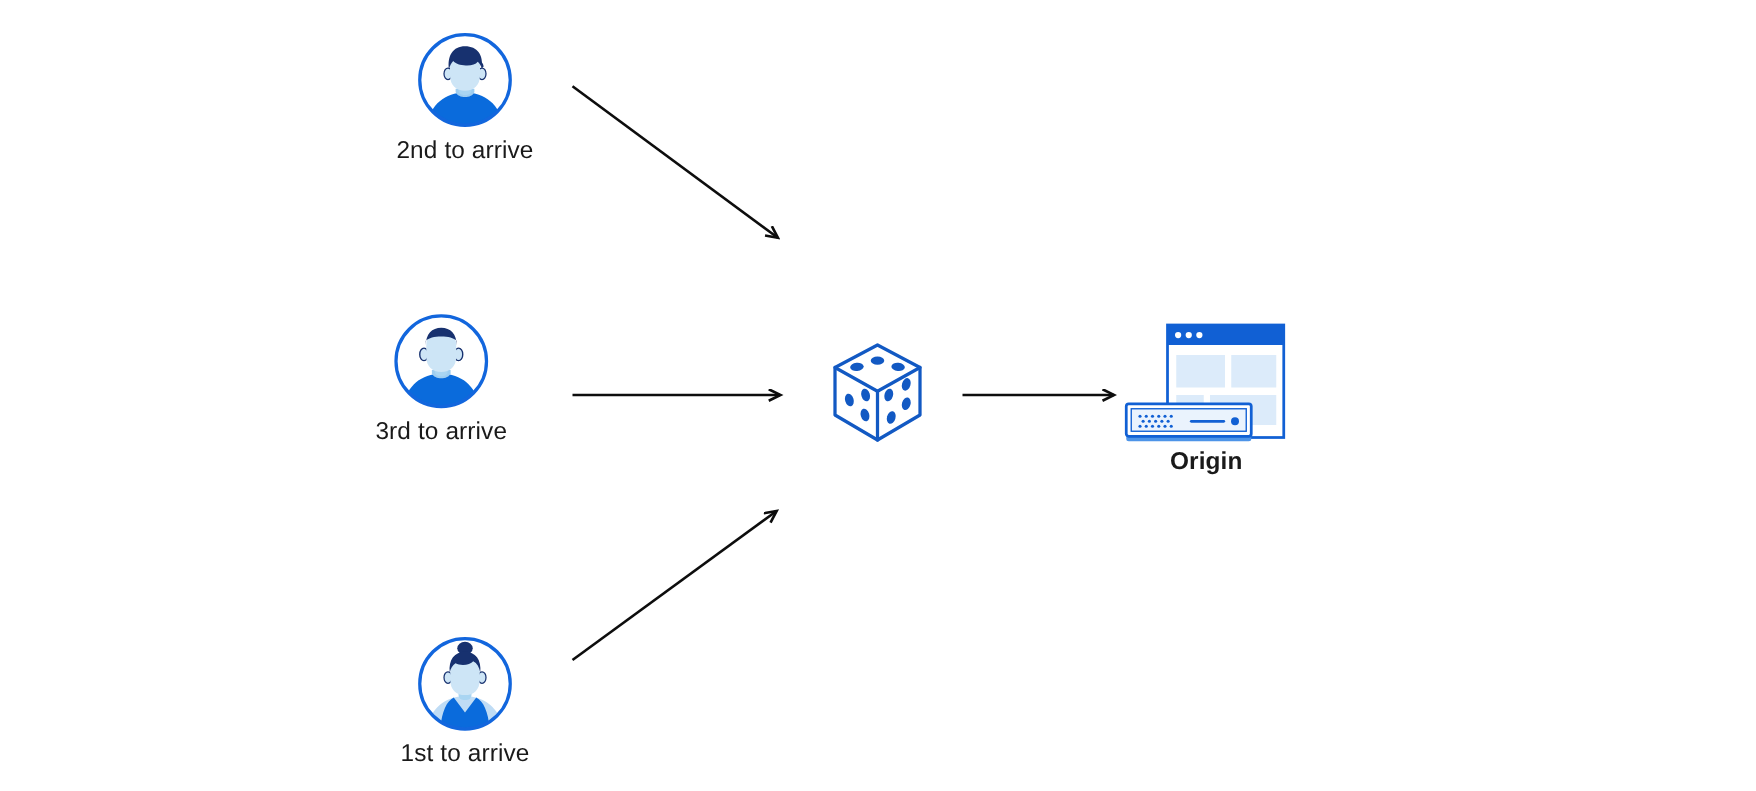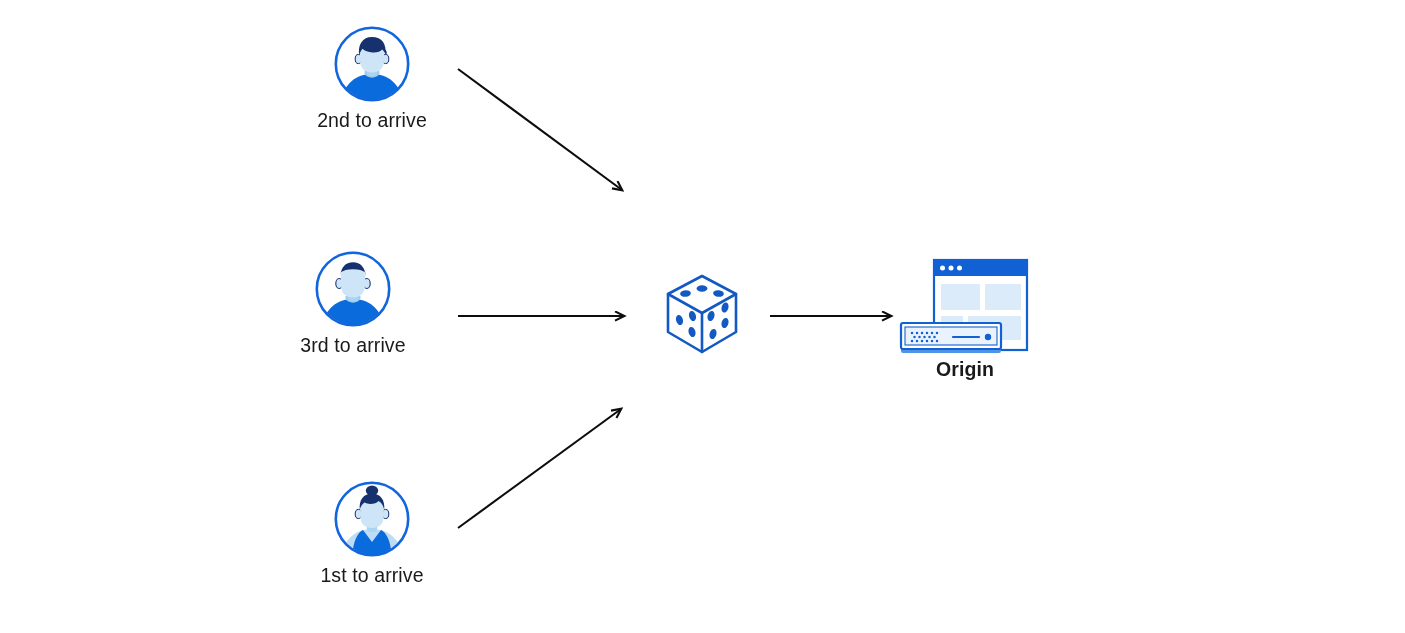--- a/index.html
+++ b/index.html
@@ -133,21 +133,21 @@
         <path d="M27 26.5 C27 17.5 32 13.5 39 13.5 C46 13.5 51 17.5 51 26.5 L51 35 C51 43.5 46 47.5 39 47.5 C32 47.5 27 43.5 27 35 Z" fill="#cde5f6"></path>
 
         <path d="M26.6 26.4 C26.6 17.2 31.6 12.2 39 12.2 C46.4 12.2 51.4 17.2 51.4 26.4
                  L51.4 22.6 C49 20.4 44.6 19.2 39 19.2 C33.4 19.2 29 20.4 26.6 22.6 Z" fill="#17316f"></path>
       </g>
       <circle cx="39" cy="39" r="36.2" fill="none" stroke="#1266dd" stroke-width="2.6"></circle>
     </svg>
     <div class="node-label">3rd to arrive</div>
   </div>
 
-  <div class="node avatar-node" style="left:333px; top:480px;">
+  <div class="node avatar-node" style="left:333px; top:508px;">
     <svg width="78" height="78" viewBox="0 0 78 78">
       <defs>
           <clipPath id="c3">
             <circle cx="39" cy="39" r="35.5"></circle>
           </clipPath>
         </defs>
       <circle cx="39" cy="39" r="36.2" fill="#ffffff"></circle>
       <g clip-path="url(#c3)">
 
         <path d="M39 49 C22 49 10 60 8 78 L70 78 C68 60 56 49 39 49 Z" fill="#bfdcf5"></path>

